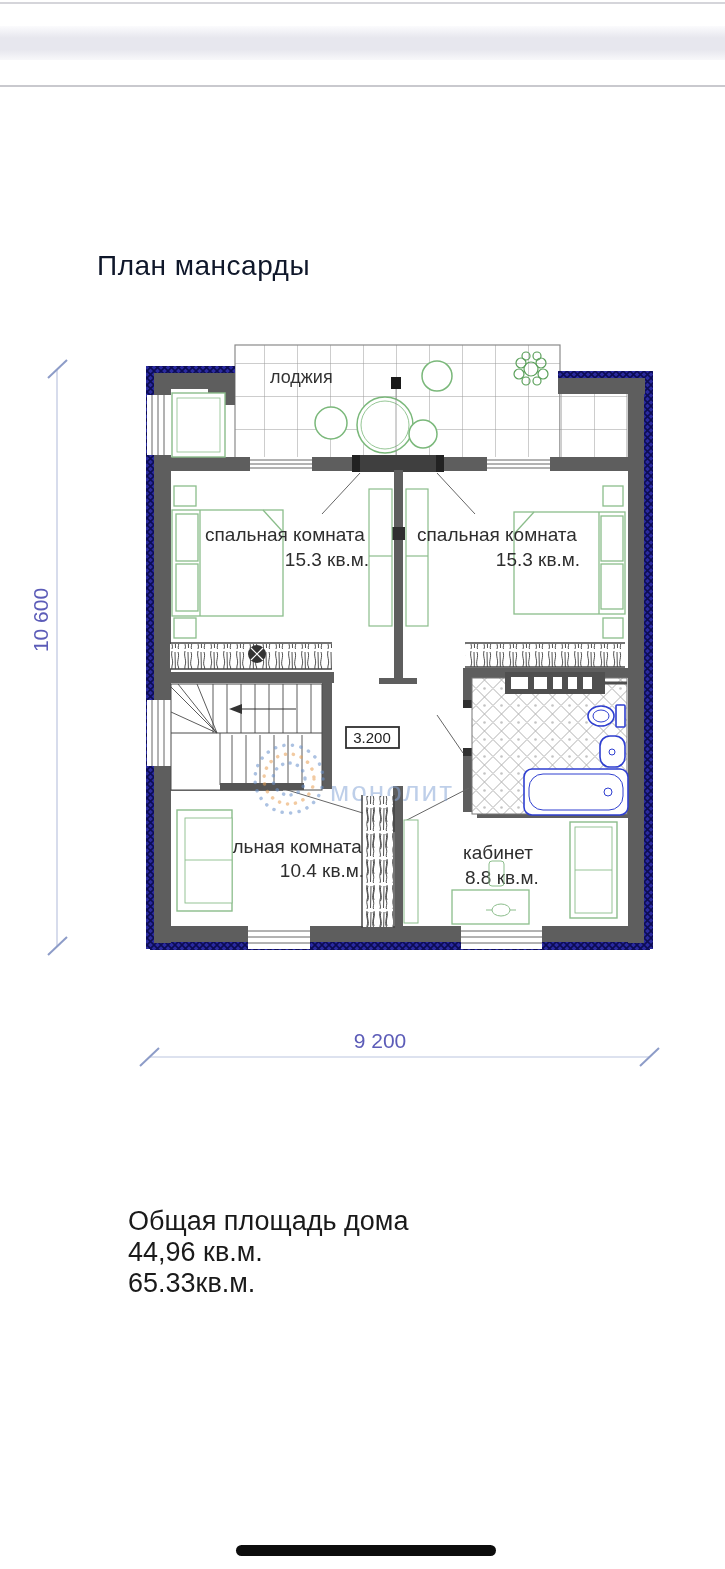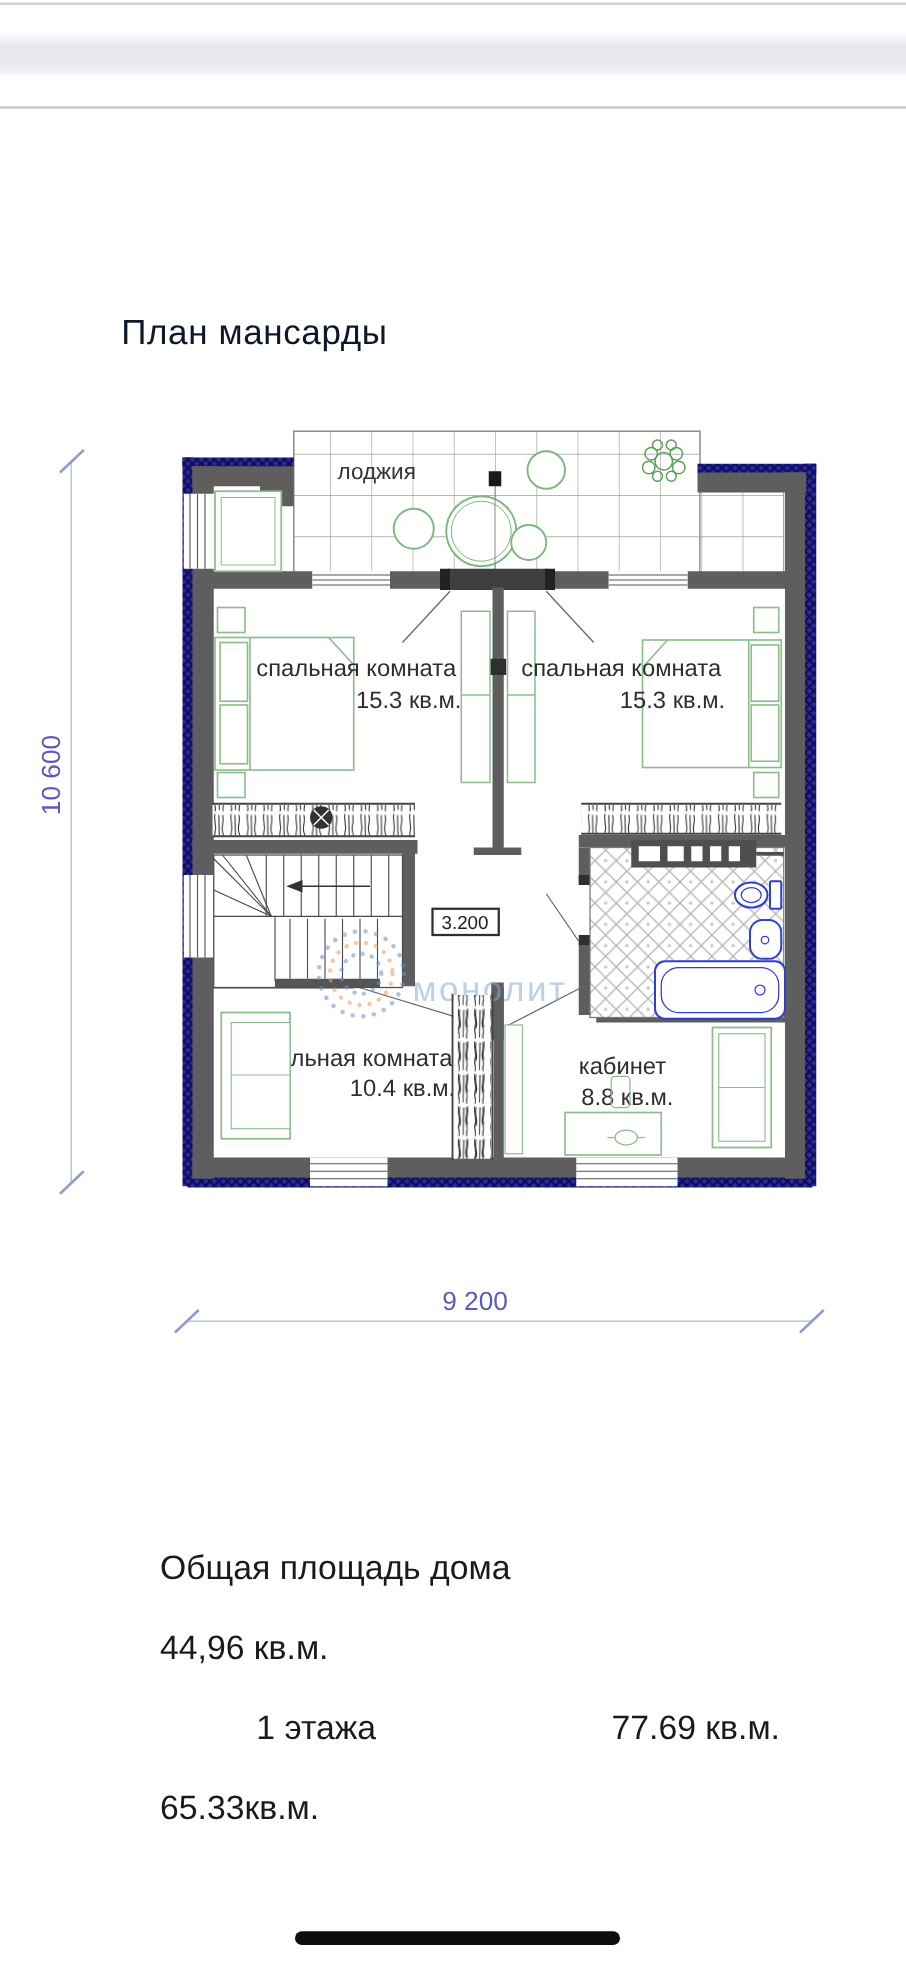--- a/index.html
+++ b/index.html
@@ -5,21 +5,21 @@
   html,body{margin:0;padding:0;}
   body{width:725px;height:1569px;background:#ffffff;position:relative;overflow:hidden;
        font-family:"Liberation Sans", sans-serif;}
   .topline1{position:absolute;left:0;top:2px;width:725px;height:2px;background:#d5d5da;}
   .topband{position:absolute;left:0;top:26px;width:725px;height:34px;
            background:linear-gradient(to bottom,#fbfbfd 0%,#e7e7ee 35%,#e7e7ee 70%,#f8f8fa 100%);}
   .topline2{position:absolute;left:0;top:85px;width:725px;height:2px;background:#c9c9ce;}
   .title{position:absolute;left:97px;top:250px;font-size:28px;color:#0f172a;letter-spacing:0.5px;}
   .plan-svg{position:absolute;left:0;top:0;width:725px;height:1569px;}
   .summary{position:absolute;left:128px;top:1206px;width:496px;font-size:27px;color:#1a1a1a;}
-  .srow{display:flex;justify-content:space-between;line-height:31px;margin-top:33px;}
+  .srow{display:flex;justify-content:space-between;line-height:31px;}
   .srow .lbl{white-space:pre;}
   .srow.ind .lbl{padding-left:77px;}
   .home-indicator{position:absolute;left:236px;top:1545px;width:260px;height:11px;
                   border-radius:6px;background:#0d0d0d;}
 </style>
 </head>
 <body>
 
 <div class="topline1"></div>
 <div class="topband"></div>
@@ -344,21 +344,17 @@
 </svg>
 
 <div class="summary">
   <div class="srow">
     <span class="lbl">Общая площадь дома</span>
   </div>
   <div class="srow">
     <span class="val">44,96 кв.м.</span>
   </div>
   <div class="srow ind">
-    <span class="lbl">1 этажа</span>
-    <span class="val">77.69 кв.м.</span>
-  </div>
-  <div class="srow ind">
     <span class="val">65.33кв.м.</span>
   </div>
 </div>
 
 <div class="home-indicator"></div>
 
 </body></html>

